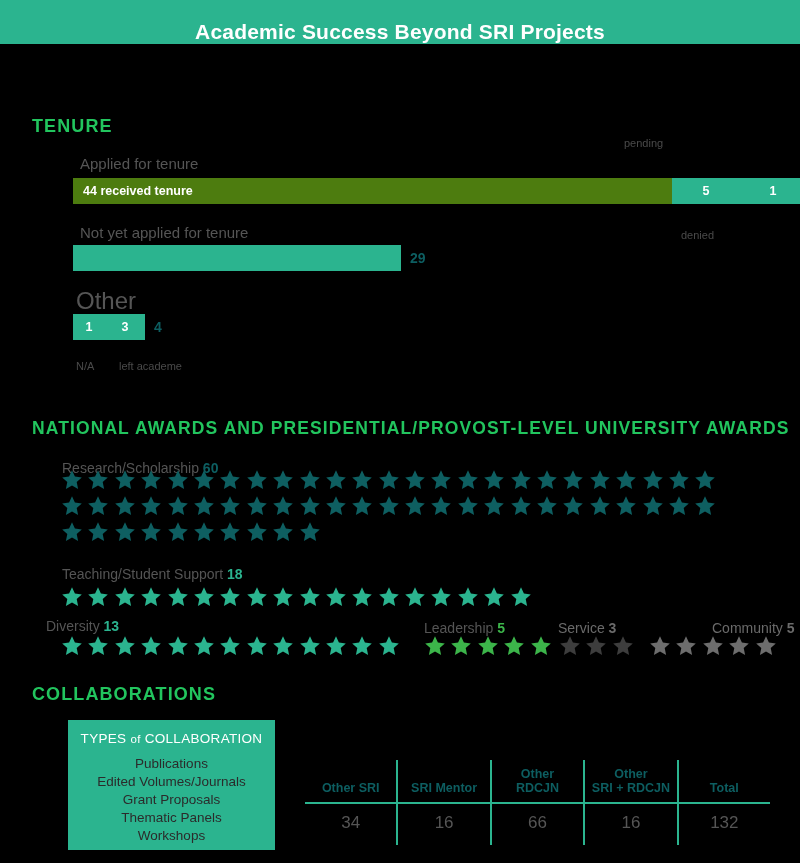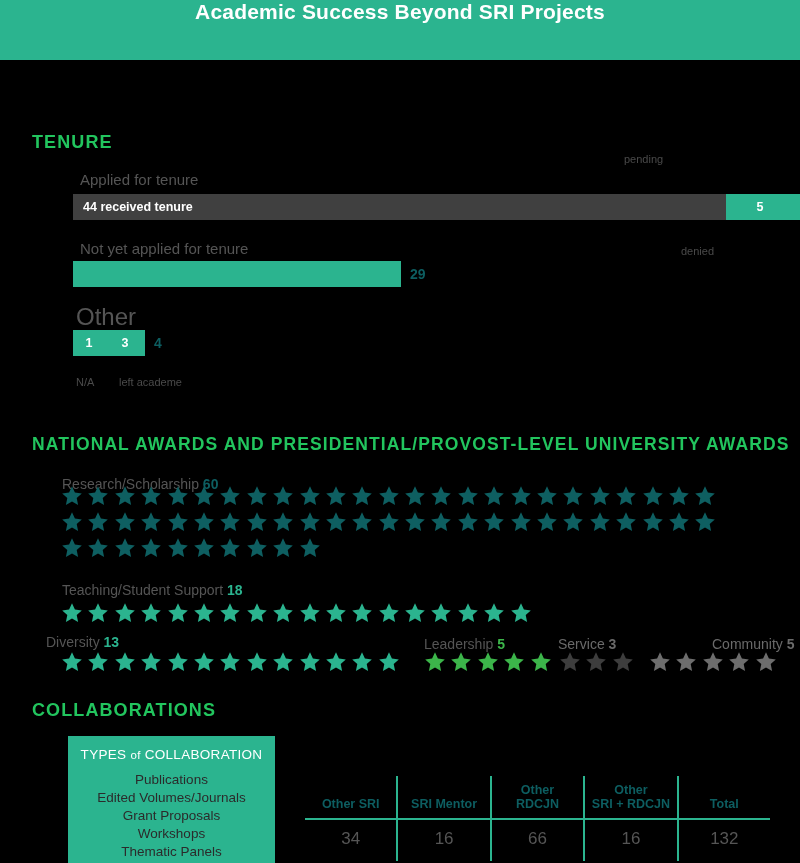--- a/index.html
+++ b/index.html
@@ -6,23 +6,23 @@
   body {
     width: 800px; height: 863px;
     background: #000000;
     font-family: "Liberation Sans", sans-serif;
     overflow: hidden;
     position: relative;
   }
 
   
   .banner {
-    width: 800px; height: 60px;
+    width: 800px; height: 44px;
     background: #2bb48f;
-    display: flex; align-items: flex-start; justify-content: center;
+    display: flex; align-items: flex-end; justify-content: center;
   }
   .banner-title {
     color: #ffffff;
     font-size: 21px;
     font-weight: bold;
     letter-spacing: 0.2px;
   }
 
   
   .section-heading {
@@ -57,22 +57,22 @@
   #applied-bar { left: 73px; top: 134px; }
 
   .seg {
     display: flex; align-items: center;
     height: 26px;
     color: #ffffff;
     font-size: 12.5px;
     font-weight: bold;
   }
   .seg-main {
-    background: #404040;
-    width: 653px;
+    background: #4d7c0f;
+    width: 599px;
     padding-left: 10px;
   }
   .seg-pending {
     background: #2bb48f;
     width: 68px;
     justify-content: center;
   }
   .seg-denied {
     background: #2bb48f;
     width: 66px;
@@ -815,22 +815,22 @@
   <div id="collab-box">
     <div id="collab-box-title">
       <span>TYPES</span>
       <span class="of">of</span>
       <span>COLLABORATION</span>
     </div>
     <div id="collab-items">
         <div class="collab-item">Publications</div>
         <div class="collab-item">Edited Volumes/Journals</div>
         <div class="collab-item">Grant Proposals</div>
+        <div class="collab-item">Thematic Panels</div>
         <div class="collab-item">Workshops</div>
-        <div class="collab-item">Thematic Panels</div>
       </div>
   </div>
 
   <div id="collab-table">
     <div class="tbl-head" id="tbl-head">
         <div class="tbl-cell">
           <span>Other SRI</span>
         </div>
         <div class="tbl-cell">
           <span>SRI Mentor</span>

